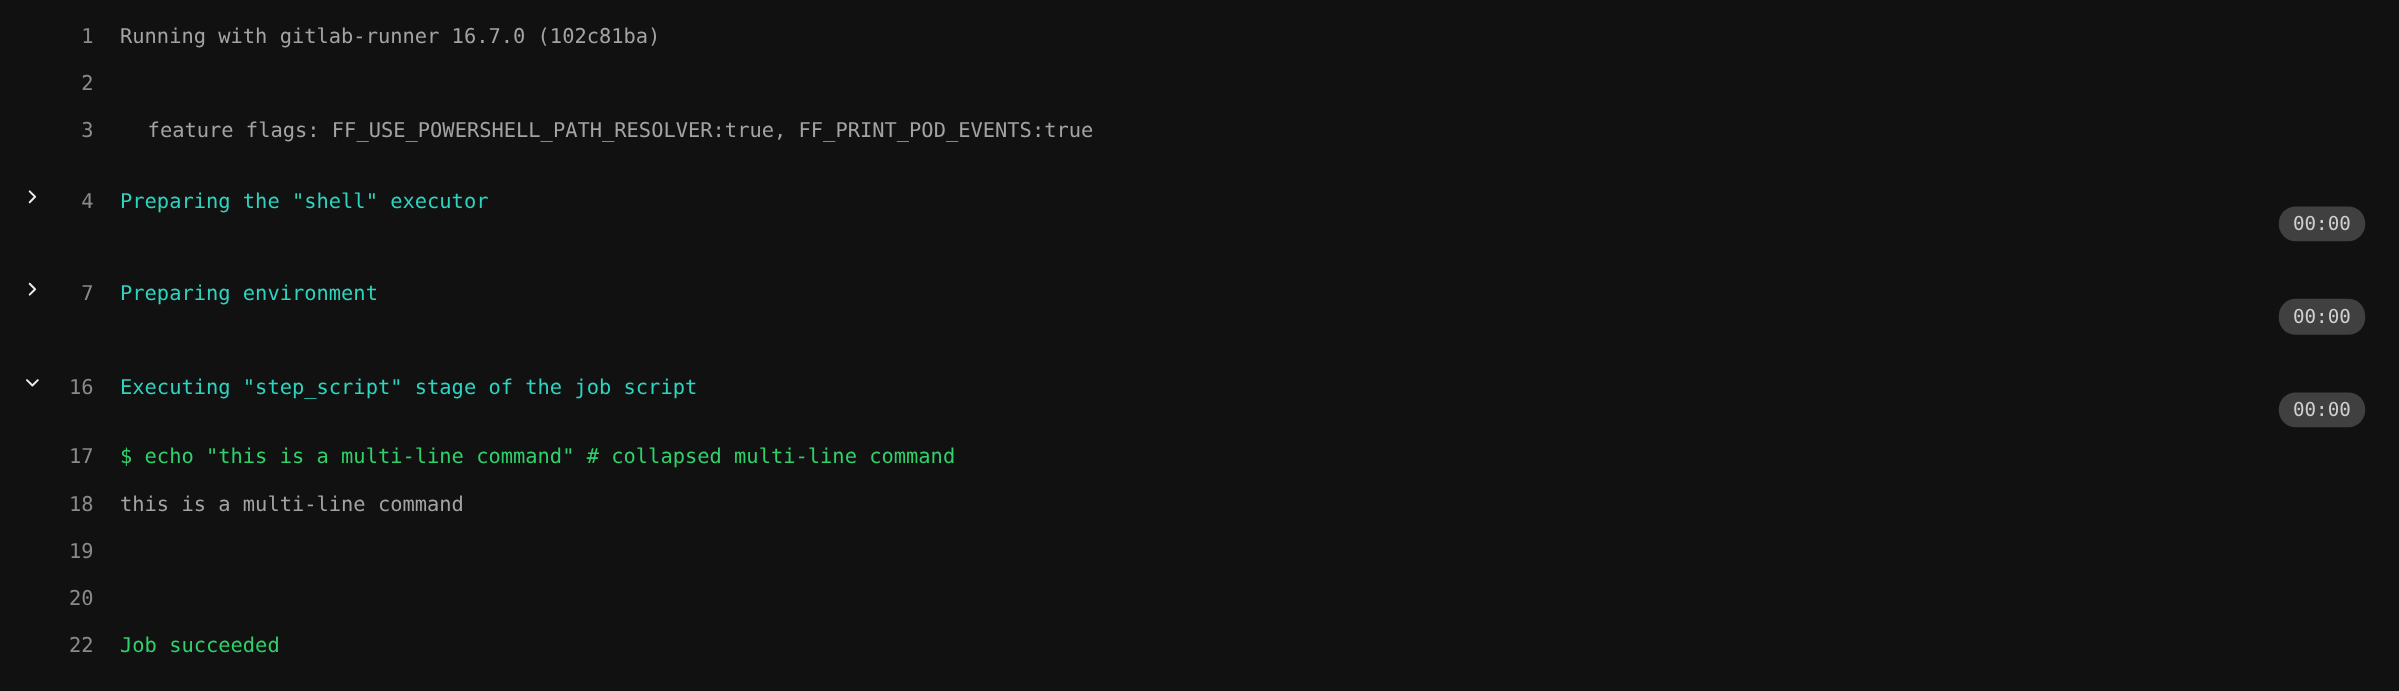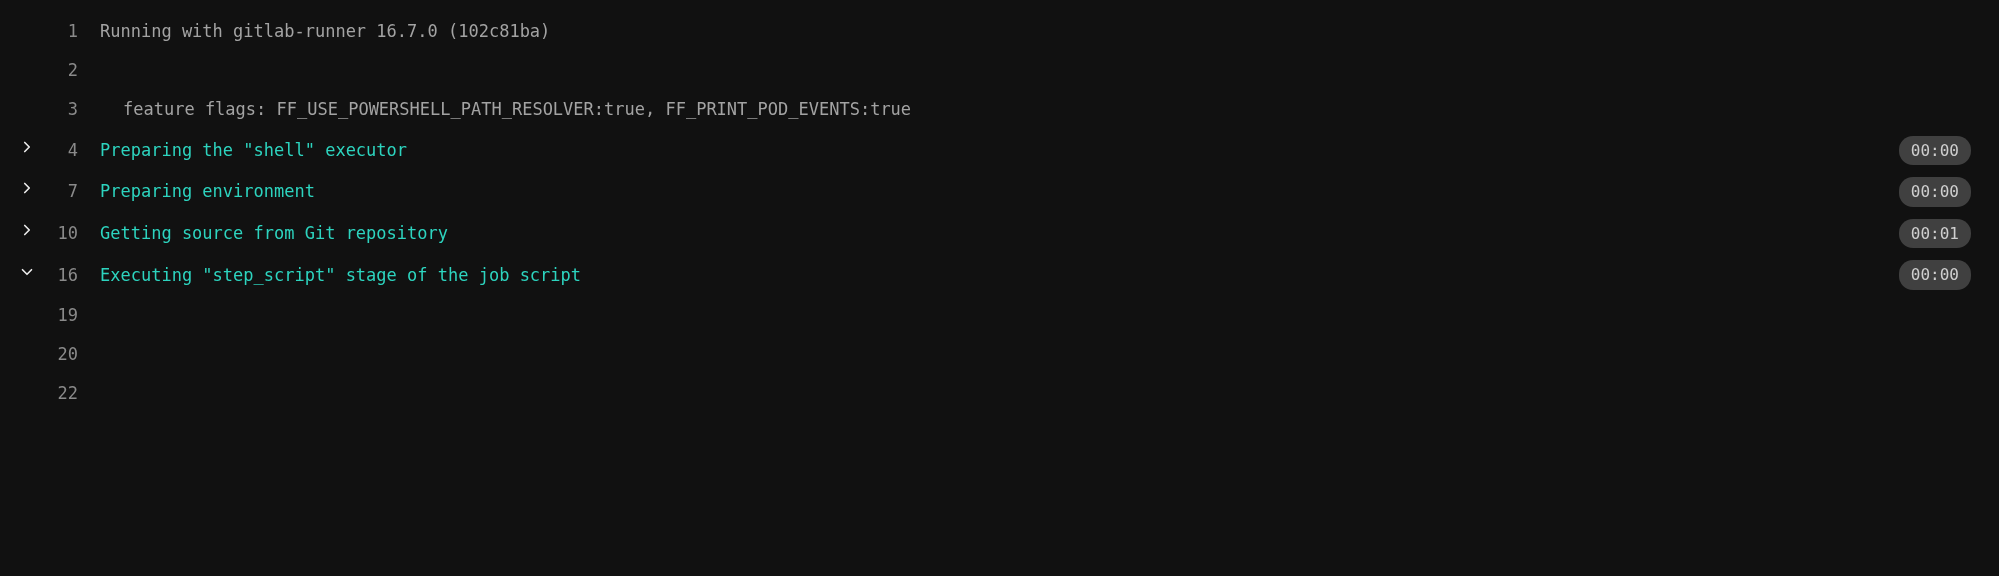--- a/index.html
+++ b/index.html
@@ -67,20 +67,21 @@
     }
     .duration {
       background: #404040;
       color: #cfcfcf;
       font-size: 16px;
       padding: 2px 12px;
       border-radius: 14px;
       margin-right: 8px;
       flex-shrink: 0;
       font-family: "Menlo", "Monaco", "Consolas", monospace;
+      margin-top: 36px;
     }
   </style>
 </head>
 <body>
 
 <div class="log-container" id="log-root">
     <div class="log-line">
       <div class="expand-col"></div>
       <div class="line-num">1</div>
       <div class="line-content ">Running with gitlab-runner 16.7.0 (102c81ba)</div>
@@ -110,42 +111,43 @@
             <polyline points="9 6 15 12 9 18" stroke-linecap="round" stroke-linejoin="round"></polyline>
           </svg></span>
       </div>
       <div class="line-num">7</div>
       <div class="line-content cyan">Preparing environment</div>
       <div class="duration">00:00</div>
     </div>
     <div class="log-line">
       <div class="expand-col">
         <span><svg viewBox="0 0 24 24" class="chevron">
-            <polyline points="9 6 15 12 9 18" stroke-linecap="round" stroke-linejoin="round"></polyline>
-          </svg></span>
-      </div>
-      <div class="line-num">10</div>
-      <div class="line-content cyan">Getting source from Git repository</div>
-      <div class="duration">00:01</div>
-    </div>
-    <div class="log-line">
-      <div class="expand-col">
-        <span><svg viewBox="0 0 24 24" class="chevron">
             <polyline points="6 9 12 15 18 9" stroke-linecap="round" stroke-linejoin="round"></polyline>
           </svg></span>
       </div>
       <div class="line-num">16</div>
       <div class="line-content cyan">Executing "step_script" stage of the job script</div>
       <div class="duration">00:00</div>
+    </div>
+    <div class="log-line">
+      <div class="expand-col"></div>
+      <div class="line-num">17</div>
+      <div class="line-content green">$ echo "this is a multi-line command" # collapsed multi-line command</div>
+    </div>
+    <div class="log-line">
+      <div class="expand-col"></div>
+      <div class="line-num">18</div>
+      <div class="line-content ">this is a multi-line command</div>
     </div>
     <div class="log-line">
       <div class="expand-col"></div>
       <div class="line-num">19</div>
     </div>
     <div class="log-line">
       <div class="expand-col"></div>
       <div class="line-num">20</div>
     </div>
     <div class="log-line">
       <div class="expand-col"></div>
       <div class="line-num">22</div>
+      <div class="line-content green">Job succeeded</div>
     </div>
   </div>
 
 </body></html>

